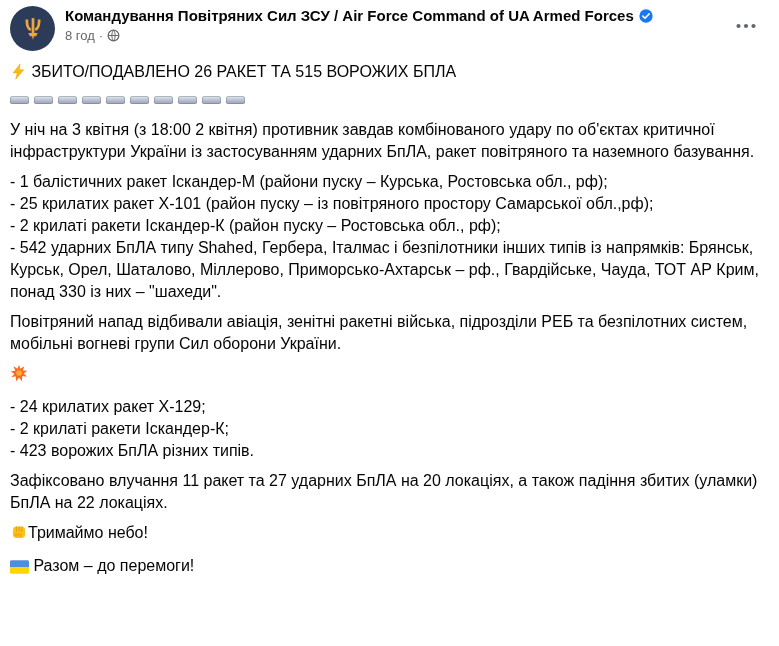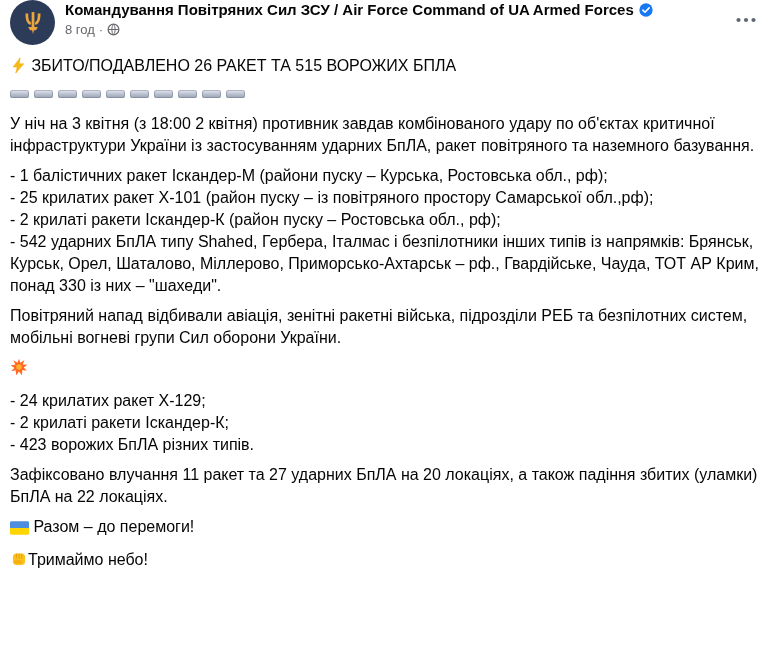--- a/index.html
+++ b/index.html
@@ -2,21 +2,21 @@
 <html><head>
 <meta charset="utf-8">
 <style>
   html, body { margin: 0; padding: 0; }
   body {
     width: 779px; height: 646px; overflow: hidden;
     background: #ffffff;
     font-family: "Liberation Sans", sans-serif;
     color: #050505;
   }
-  .post { padding: 0 10px 10px 10px; }
+  .post { padding: 6px 10px 10px 10px; }
 
   
   .header { display: flex; align-items: flex-start; }
   .avatar {
     width: 45px; height: 45px; border-radius: 50%;
     background: #2c3b58; flex: 0 0 45px;
     display: flex; align-items: center; justify-content: center;
     cursor: pointer;
   }
   .header-text { margin-left: 10px; margin-top: 1px; min-width: 0; }
@@ -153,37 +153,37 @@
       <div class="line">- 423 ворожих БпЛА різних типів.</div>
     </div>
 
     <div class="block">
       <p>Зафіксовано влучання 11 ракет та 27 ударних БпЛА на 20 локаціях, а також падіння збитих (уламки) БпЛА на 22 локаціях.</p>
     </div>
 
     <div class="block">
       <p>
         <span class="inline-icon">
+          <svg width="18" height="18" viewBox="0 0 20 20">
+            <rect x="3.2" y="3.8" width="13.6" height="13" rx="4.2" fill="#fcc21b"></rect>
+            <path d="M7.1 4.4v4.8M10.1 4.2v5M13.1 4.4v4.8" stroke="#e09f13" stroke-width="1.1" fill="none" stroke-linecap="round"></path>
+            <rect x="4.6" y="11.4" width="9.2" height="3.6" rx="1.8" fill="#f5ae12"></rect>
+          </svg>
+        </span><span>Тримаймо небо!</span>
+      </p>
+    </div>
+
+    <div class="block">
+      <p>
+        <span class="inline-icon">
           <svg width="19" height="14" viewBox="0 0 20 14">
             <rect x="0" y="0" width="20" height="7" rx="1.5" fill="#4e8fdd"></rect>
             <rect x="0" y="6" width="20" height="1.5" fill="#4e8fdd"></rect>
             <rect x="0" y="7" width="20" height="7" rx="1.5" fill="#ffd500"></rect>
             <rect x="0" y="7" width="20" height="1.5" fill="#ffd500"></rect>
           </svg>
         </span>
         <span>Разом – до перемоги!</span>
       </p>
     </div>
 
-    <div class="block">
-      <p>
-        <span class="inline-icon">
-          <svg width="18" height="18" viewBox="0 0 20 20">
-            <rect x="3.2" y="3.8" width="13.6" height="13" rx="4.2" fill="#fcc21b"></rect>
-            <path d="M7.1 4.4v4.8M10.1 4.2v5M13.1 4.4v4.8" stroke="#e09f13" stroke-width="1.1" fill="none" stroke-linecap="round"></path>
-            <rect x="4.6" y="11.4" width="9.2" height="3.6" rx="1.8" fill="#f5ae12"></rect>
-          </svg>
-        </span><span>Тримаймо небо!</span>
-      </p>
-    </div>
-
   </div>
 </div>
 
 </body></html>

